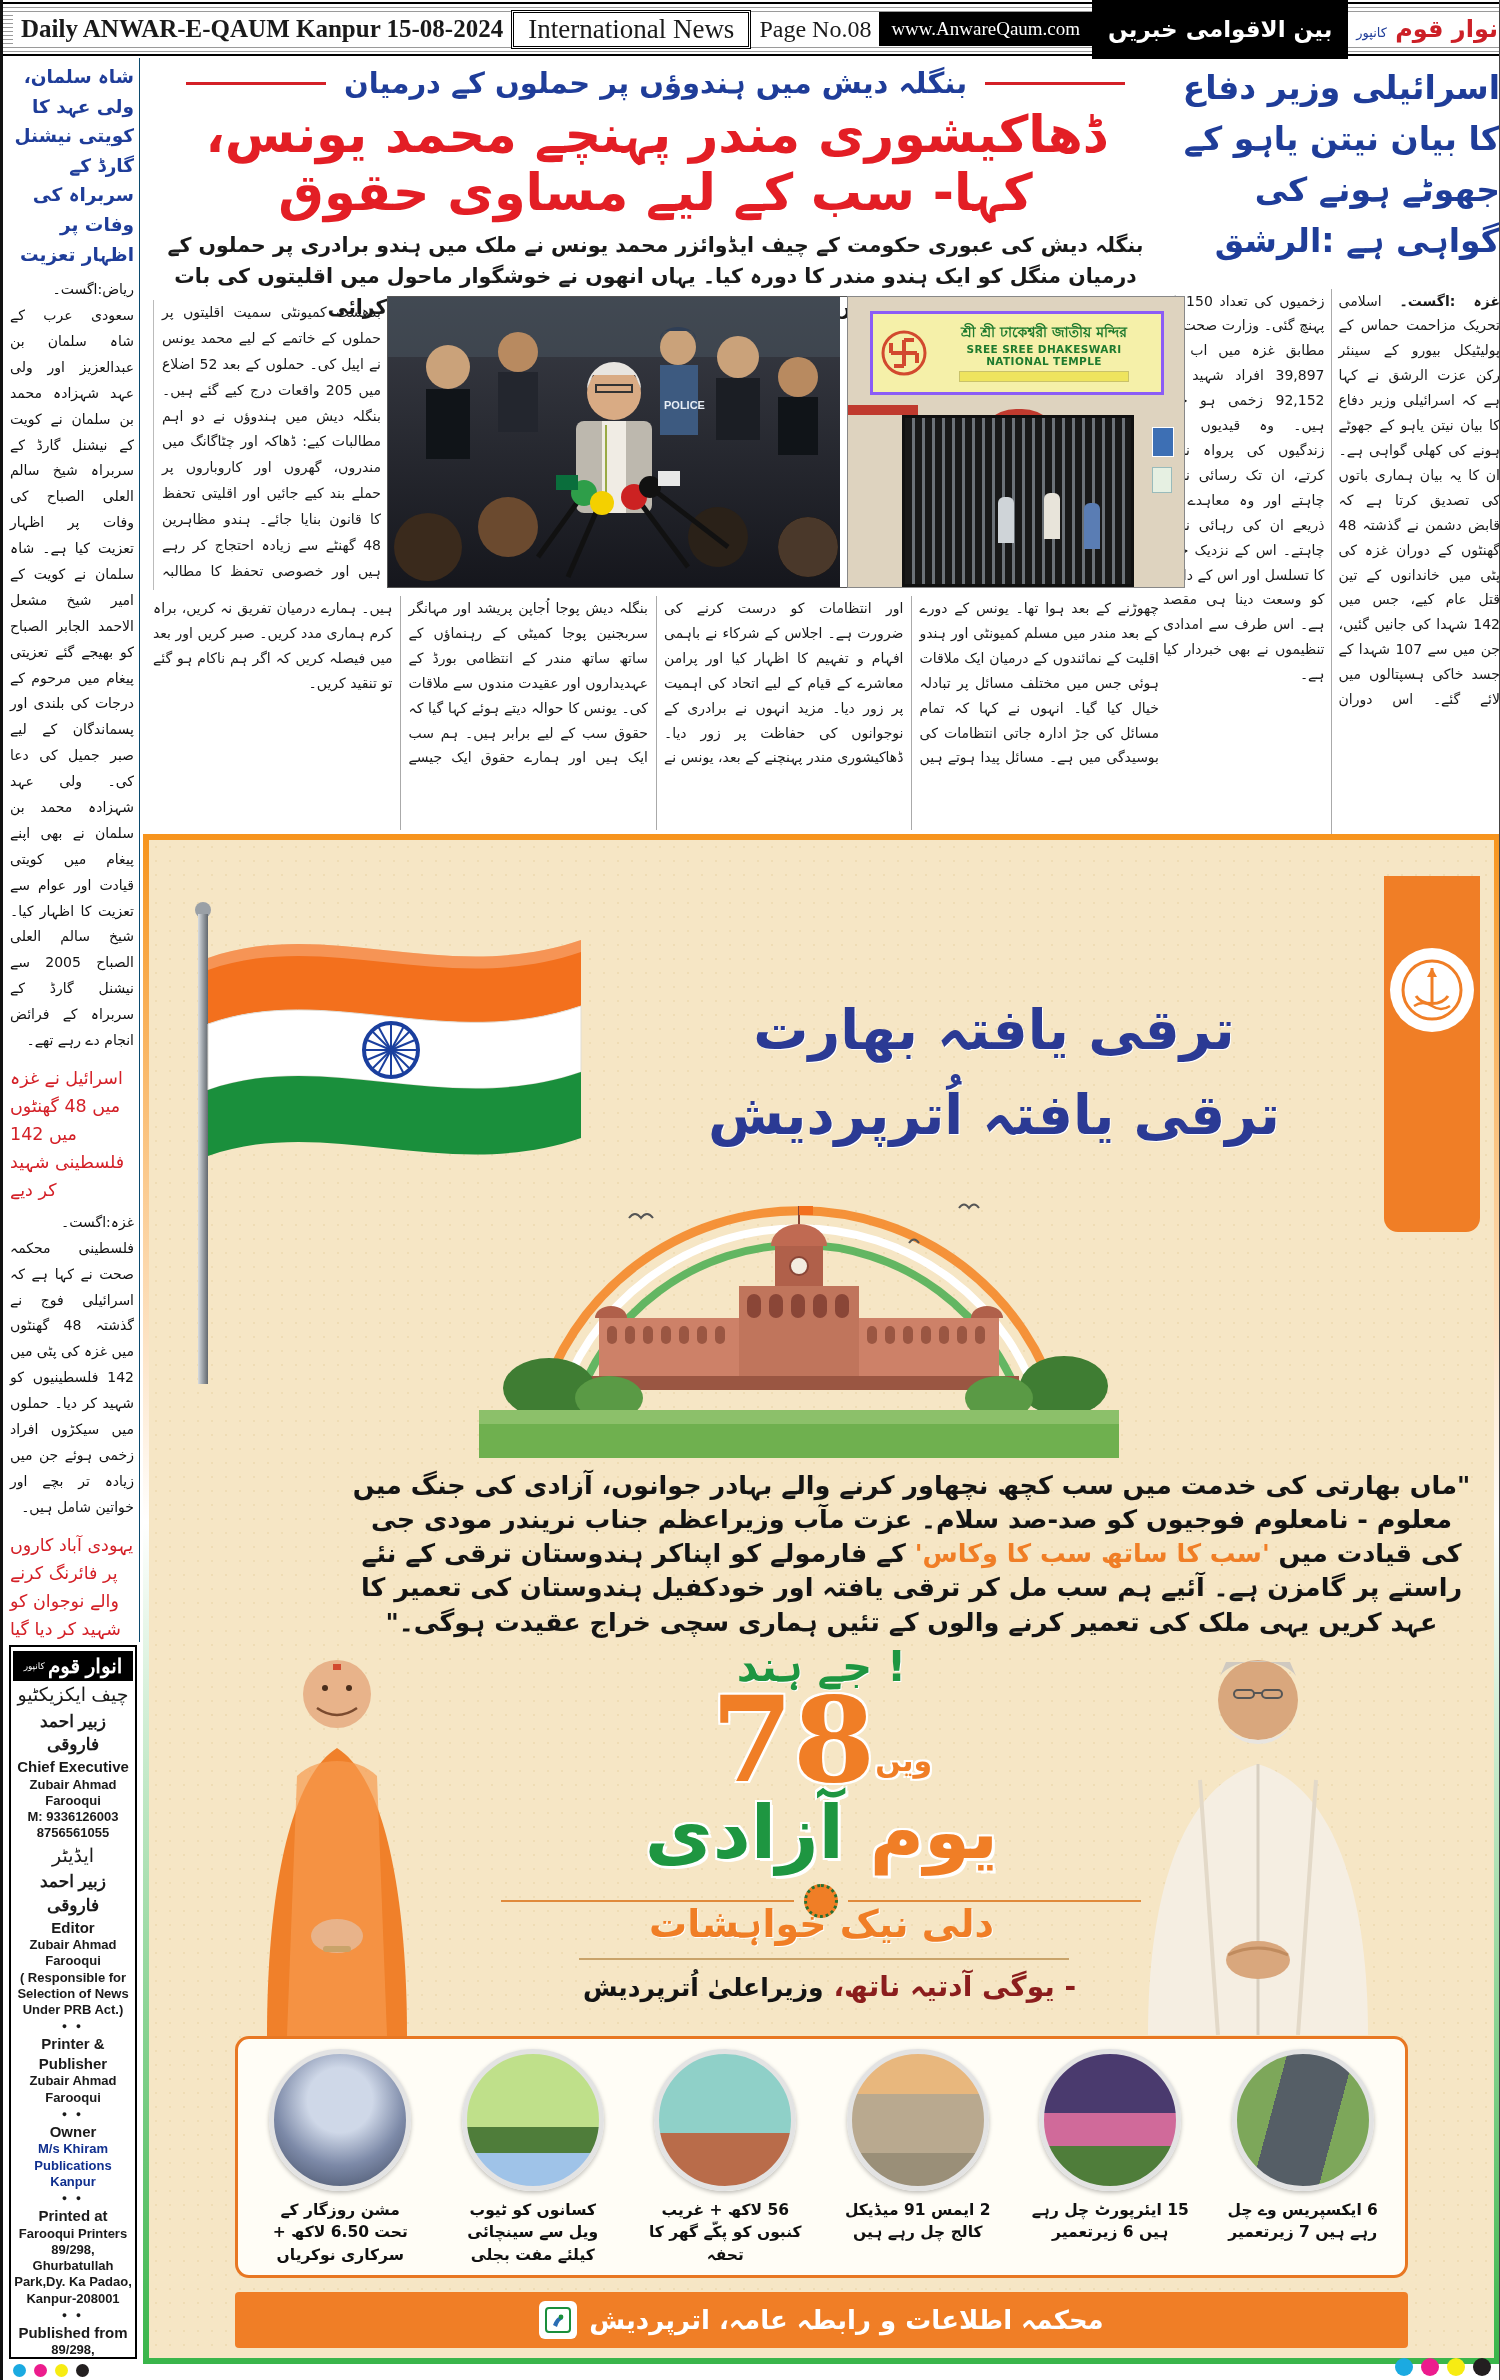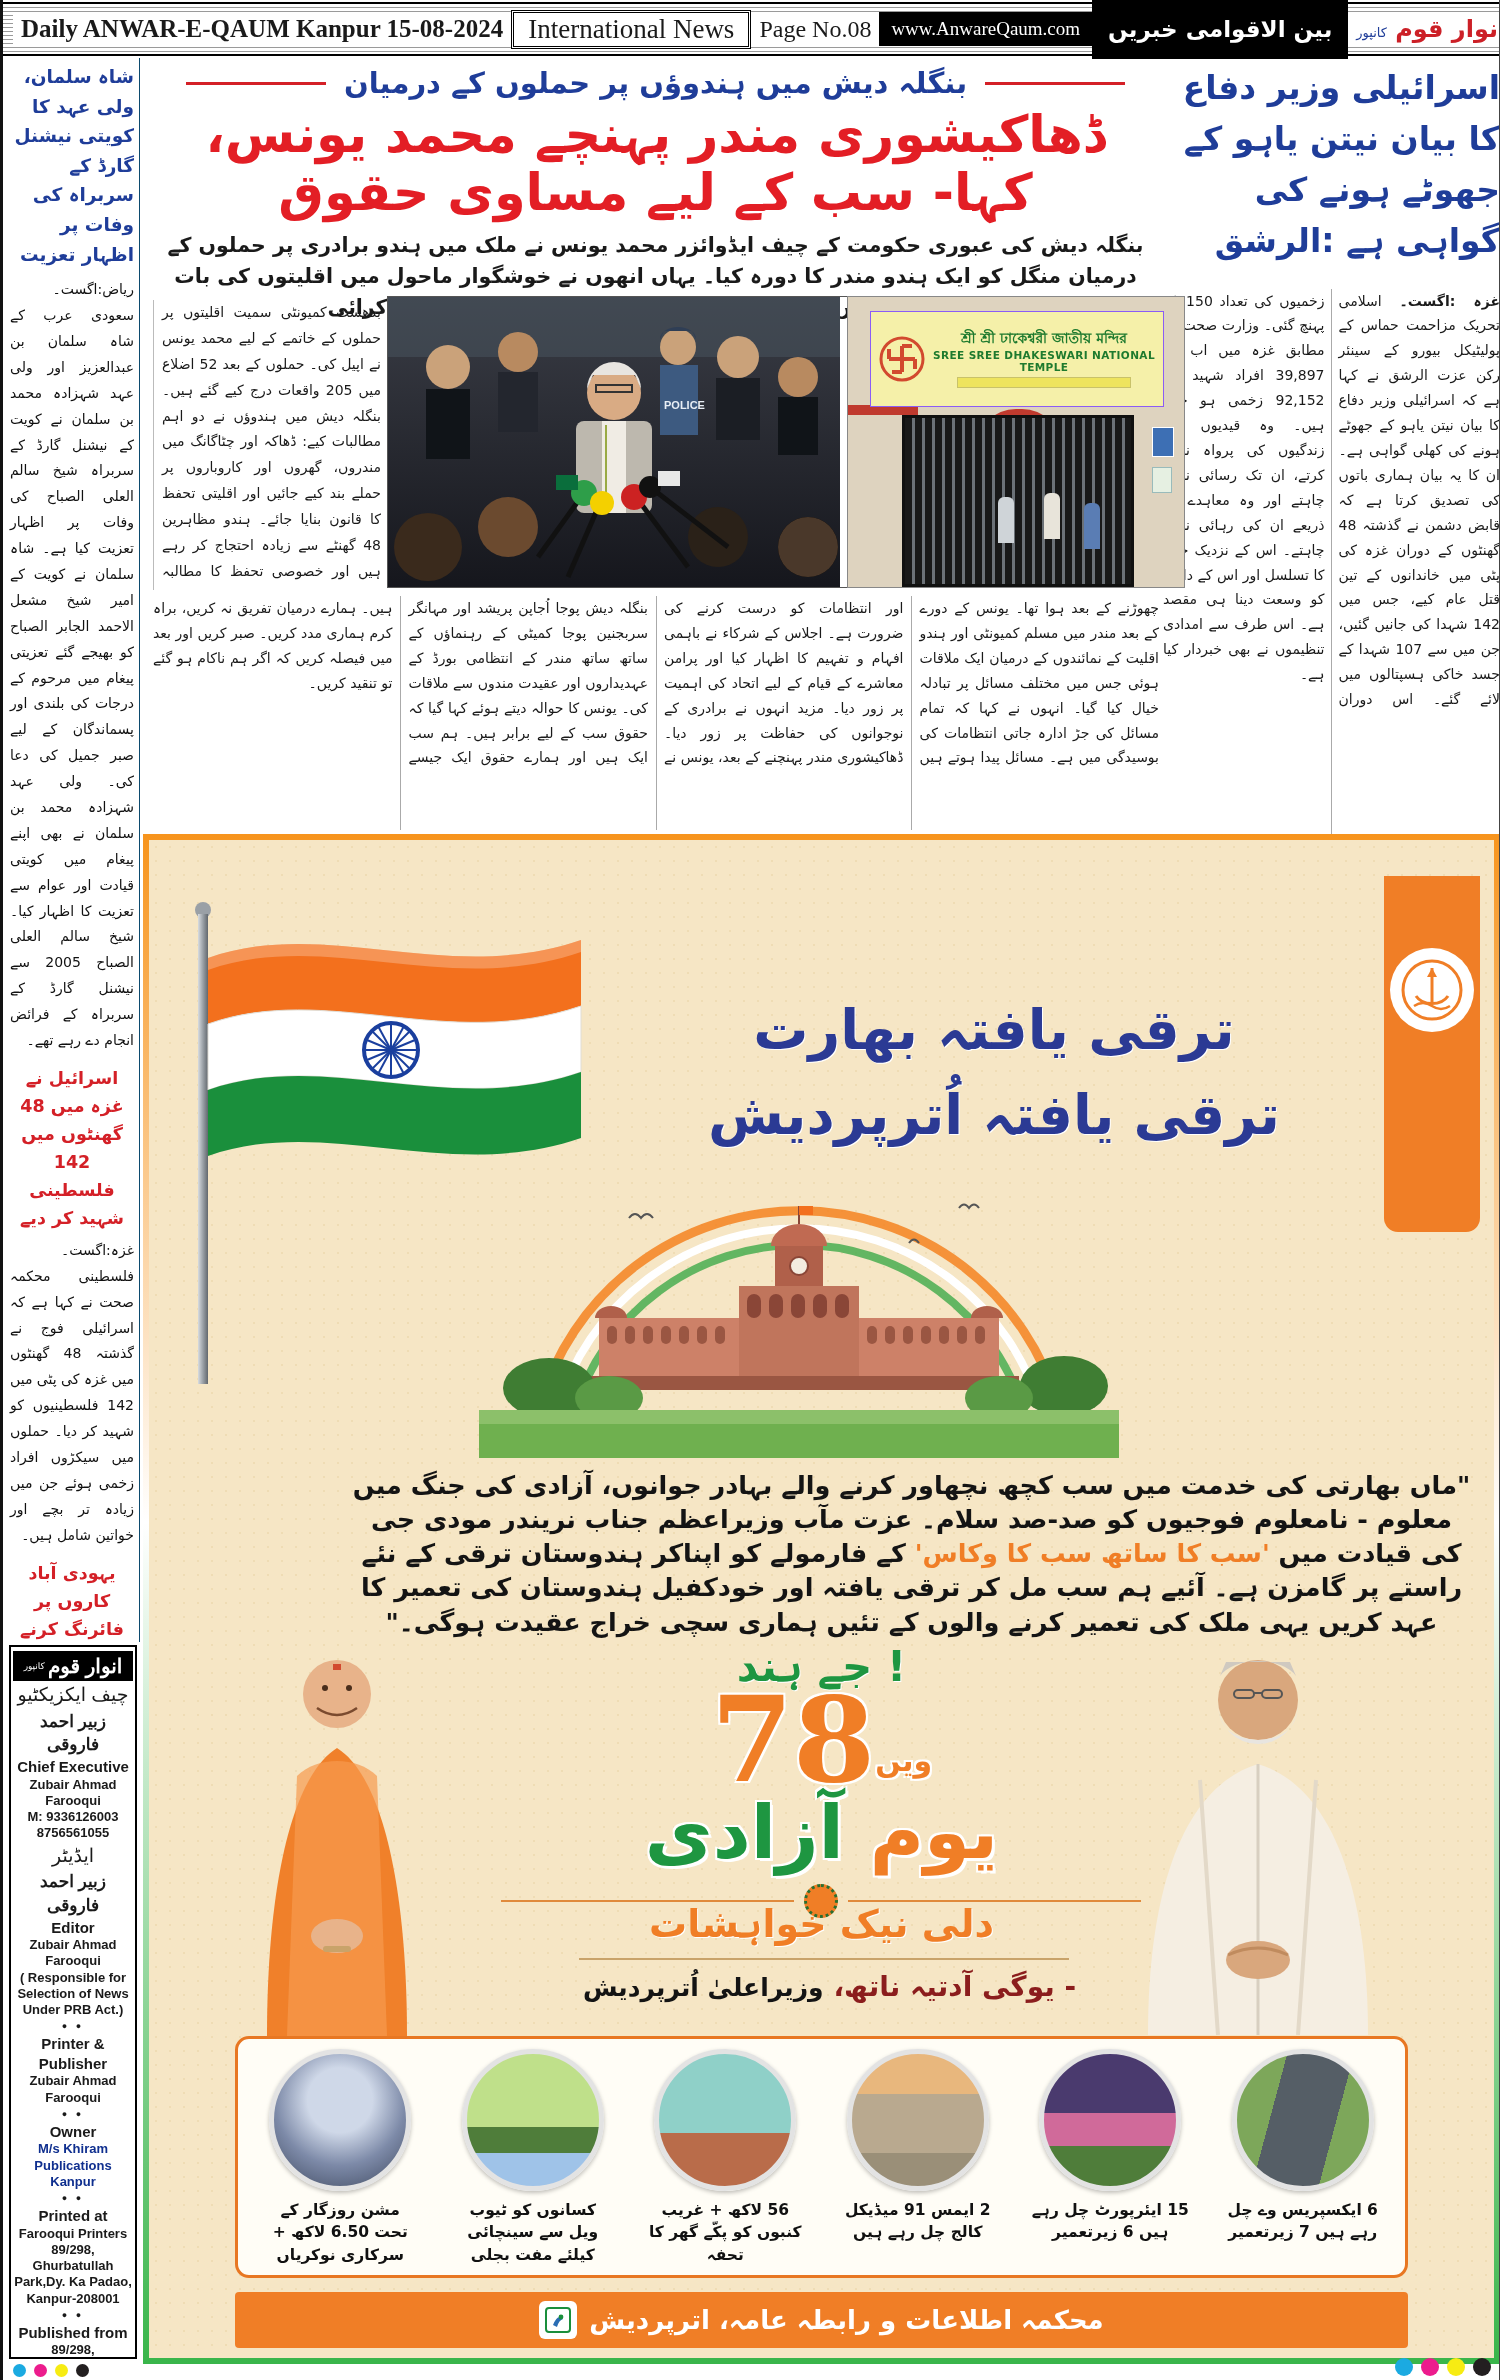--- a/index.html
+++ b/index.html
@@ -30,21 +30,21 @@
   .hdr-name .big { color:#cc2027; font-size:24px; font-weight:bold; display:inline-block; padding:0 4px; }
 
   
   .sidebar {
     left:3px; top:58px; width:134px; height:1584px; overflow:hidden;
     border-right:1px solid #0c4a6e; padding:4px 5px 0 4px;
     direction:rtl; text-align:justify;
     font-size:14px; line-height:1.85;
   }
   .sb-h1 { color:#1f3d99; font-weight:bold; font-size:18.5px; line-height:1.6; text-align:right; margin-bottom:8px; }
-  .sb-h2 { color:#d42027; font-weight:bold; font-size:17.5px; line-height:1.6; text-align:center; margin:10px 0 6px; }
+  .sb-h2 { color:#d42027; font-weight:normal; font-size:17.5px; line-height:1.6; text-align:left; margin:10px 0 6px; }
   .sb-body { color:#111; }
 
   .imprint {
     left:6px; top:1645px; width:128px; height:714px;
     border:2px solid #000; background:#fff; text-align:center;
     font-family:"Liberation Sans", sans-serif; padding:4px 2px; overflow:hidden;
   }
   .imp-mast { background:#000; color:#fff; direction:rtl; display:flex; align-items:center; justify-content:center; gap:3px; padding:3px 2px; }
   .imp-mast .m-big { font-size:20px; font-weight:bold; }
   .imp-mast .m-sm  { font-size:9px; }
@@ -84,21 +84,21 @@
   .rart-h { color:#1f3d99; font-weight:bold; font-size:33px; line-height:1.55; text-align:right; margin-bottom:22px; }
   .rart-b {
     height:600px; overflow:hidden; text-align:justify; font-size:14px; line-height:1.78;
     column-count:2; column-gap:14px; column-rule:1px solid #aaa;
   }
   .rart-b b { font-weight:bold; }
 
   
   .photo1 { left:384px; top:296px; width:500px; height:292px; border:1px solid #555; overflow:hidden; }
   .photo2 { left:844px; top:296px; width:338px; height:292px; border:1px solid #888; background:#ded3bf; overflow:hidden; }
-  .t-sign { position:absolute; left:22px; top:14px; width:294px; height:96px; background:#f5f0a9; border:1px solid #8b5cf6;
+  .t-sign { position:absolute; left:22px; top:14px; width:294px; height:84px; background:#f5f0a9; border:3px solid #8b5cf6;
             display:flex; align-items:center; gap:8px; padding:10px 8px; }
   .t-sign-texts { flex:1; text-align:center; }
   .t-bn { color:#1e7a2e; font-weight:bold; font-size:14px; line-height:1.2; }
   .t-en { color:#1e7a2e; font-weight:bold; font-size:10.5px; letter-spacing:.4px; margin-top:3px; }
   .t-addr { margin:4px auto 0; width:78%; height:11px; background:#eee45e; border:1px solid #c9c26a; }
   .t-redband { position:absolute; left:0; top:108px; width:70px; height:10px; background:#c03a2e; }
   .t-shrine { position:absolute; left:128px; top:112px; width:86px; height:70px; background:
       repeating-linear-gradient(180deg,#c03a2e 0 10px,#f3ece0 10px 18px); border-radius:40px 40px 0 0; }
   .t-gate { position:absolute; left:54px; top:118px; width:232px; height:172px;
       background:repeating-linear-gradient(90deg,#181818 0 7px,#6b7177 7px 10px);

